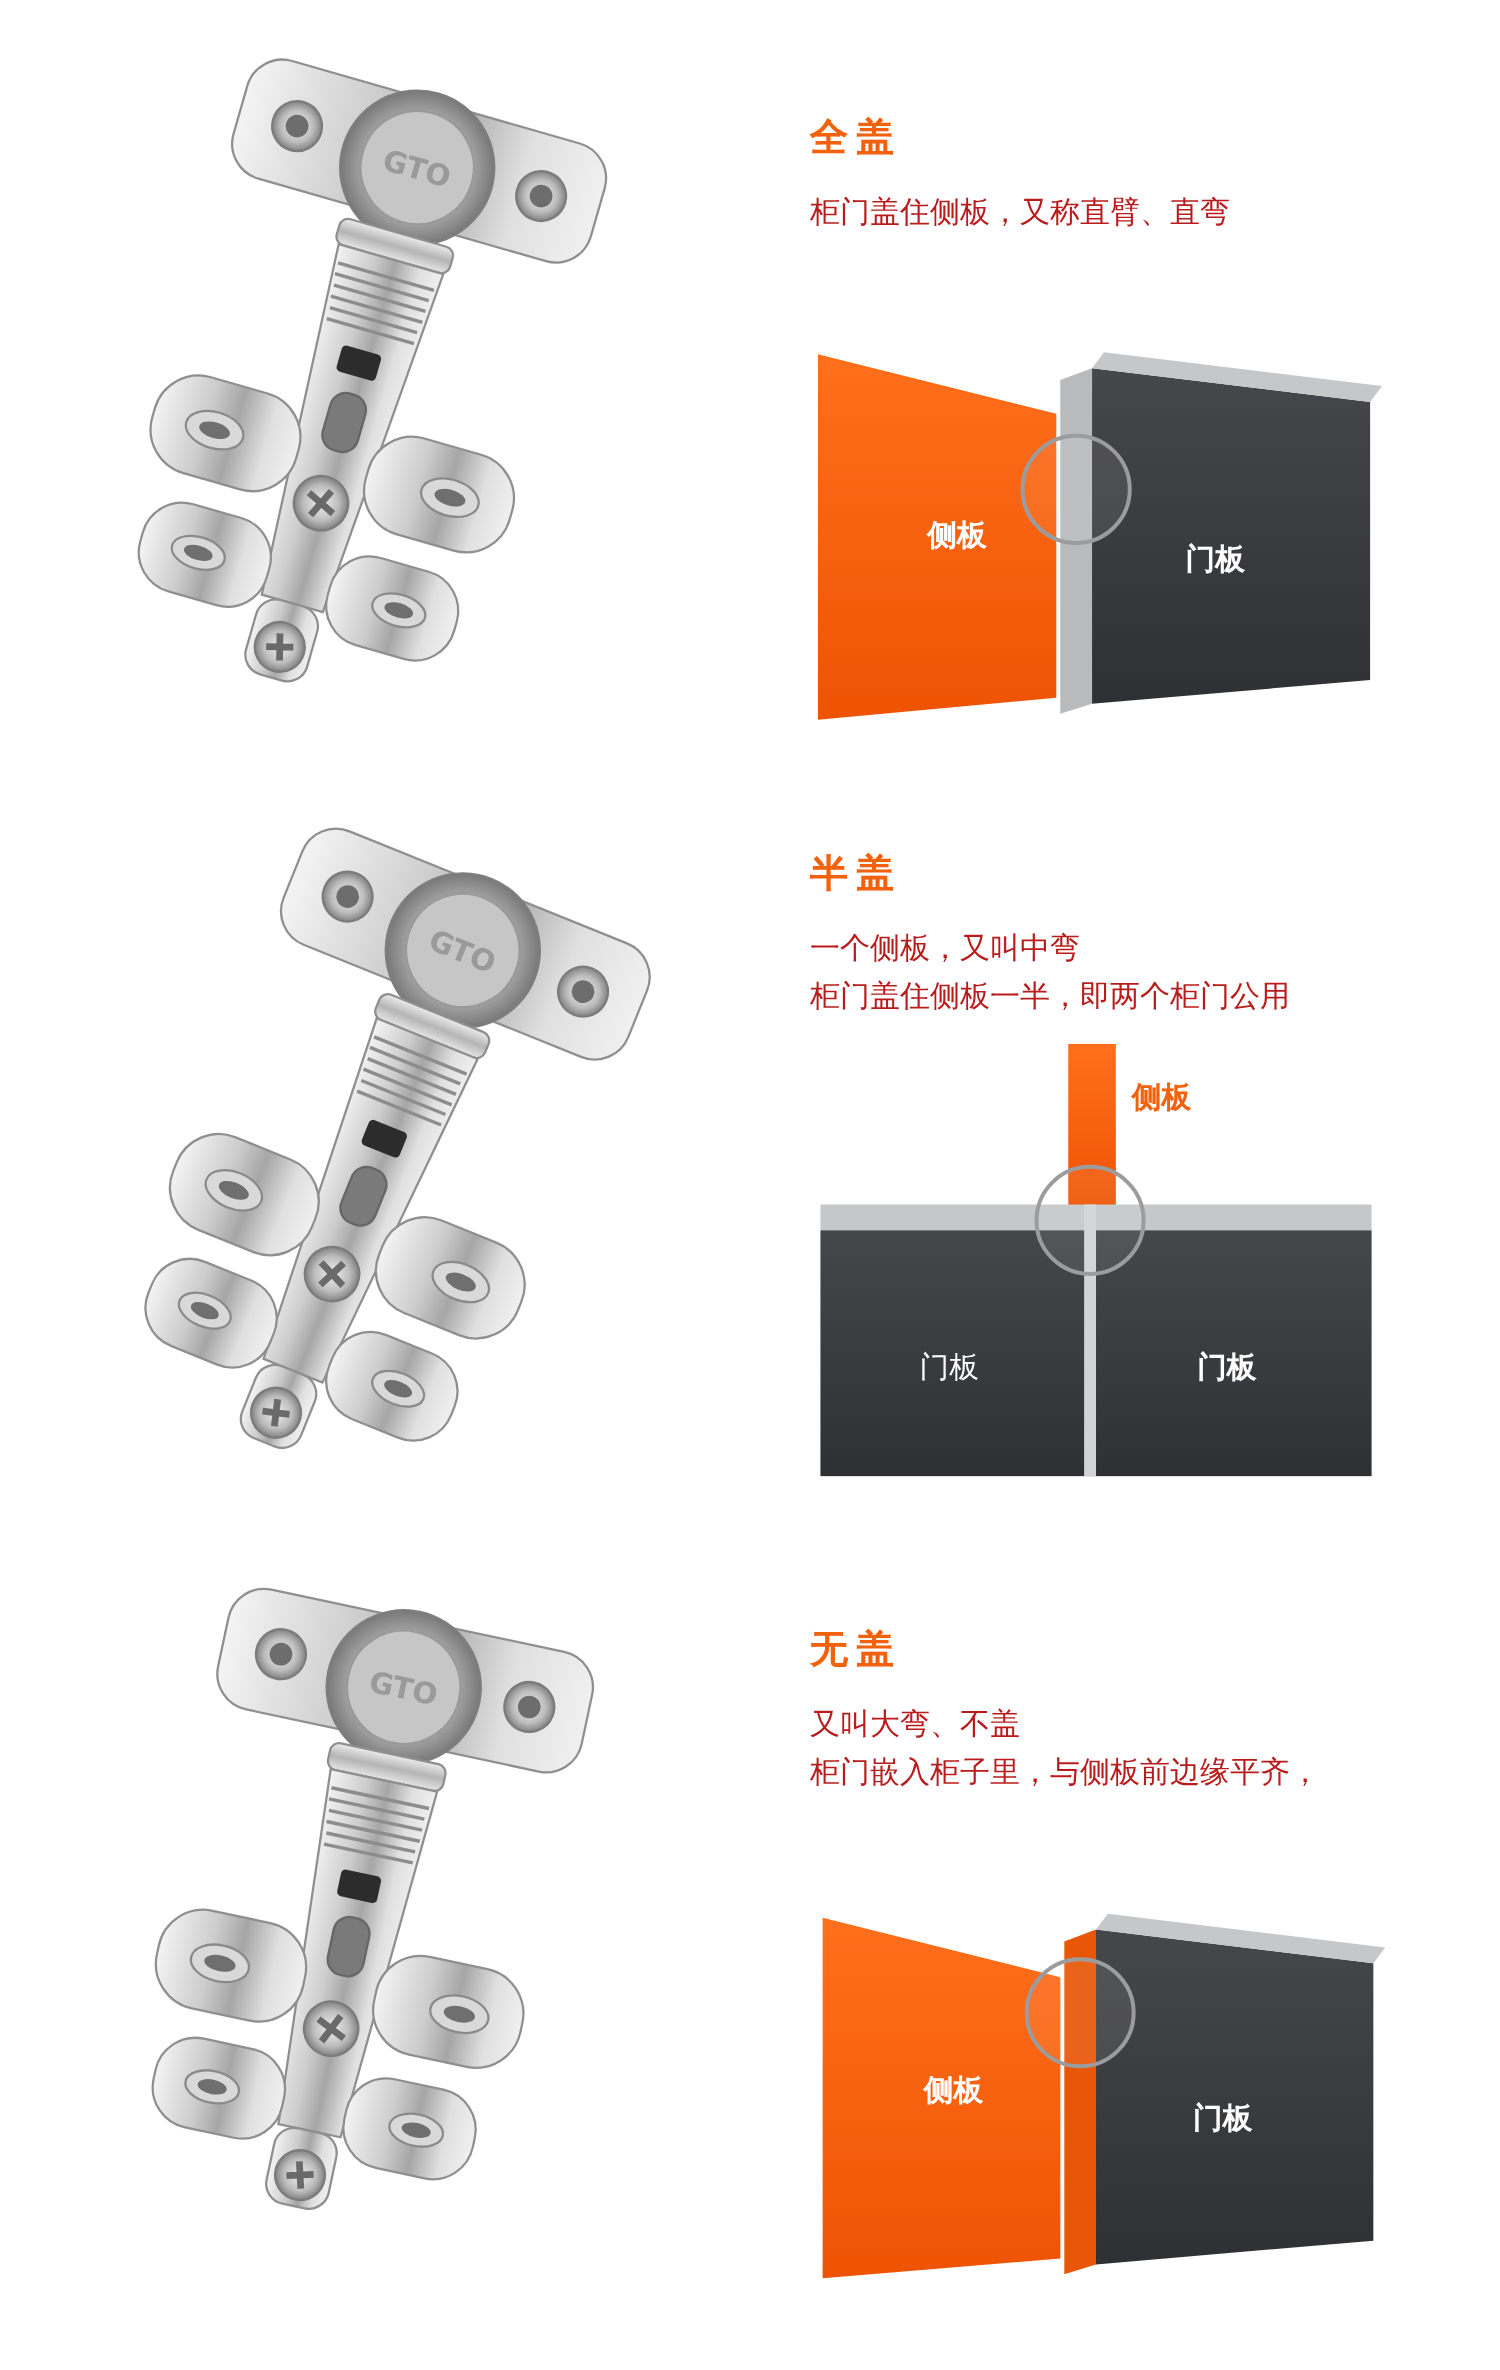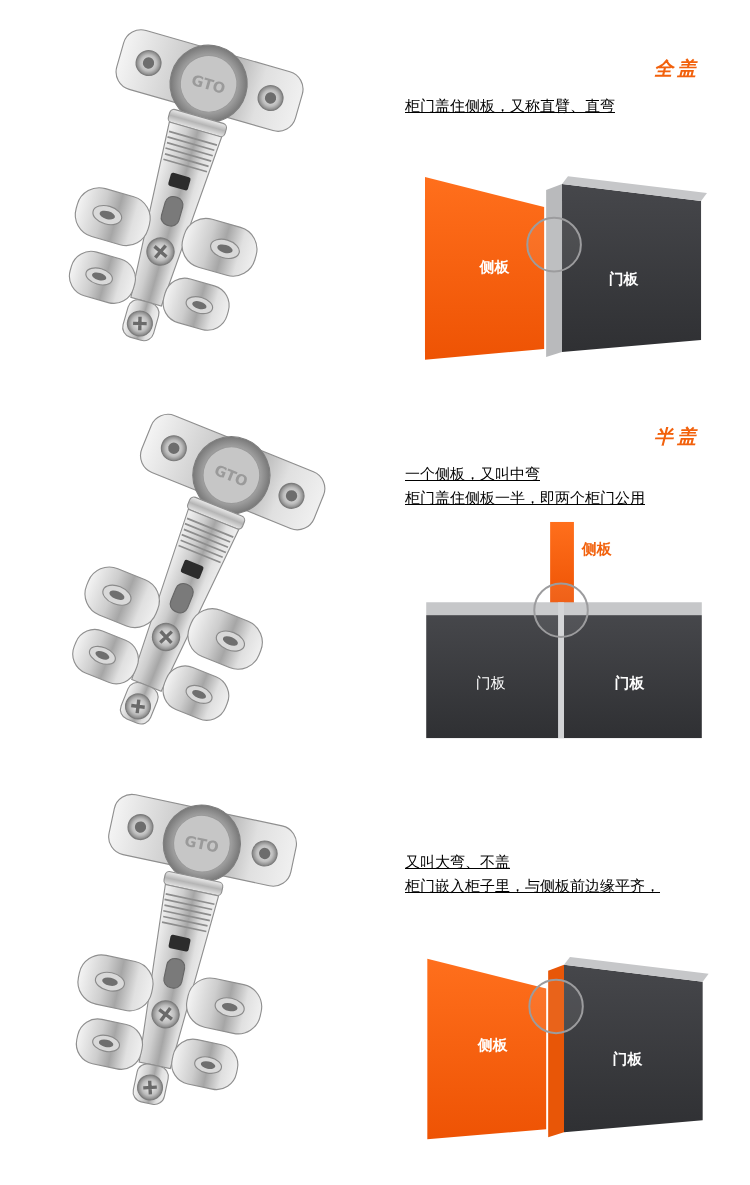--- a/index.html
+++ b/index.html
@@ -1,31 +1,31 @@
 <!DOCTYPE html>
 <html><head>
 <meta charset="utf-8">
 <style>
   html,body{margin:0;padding:0;background:#ffffff;}
   body{font-family:"DejaVu Sans","Liberation Sans",sans-serif;}
   .canvas{position:relative;width:750px;height:1185px;background:#ffffff;overflow:hidden;}
 
-  .sec-title{position:absolute;left:405px;width:295px;text-align:right;
-    color:#f2610c;font-size:19px;font-weight:bold;letter-spacing:4px;font-style:italic;}
-  .sec-desc{position:absolute;left:405px;width:305px;color:#000000;
-    font-size:15px;line-height:24px;text-decoration:underline;}
+  .sec-title{position:absolute;left:405px;width:295px;text-align:left;
+    color:#f2610c;font-size:19px;font-weight:bold;letter-spacing:4px;}
+  .sec-desc{position:absolute;left:405px;width:305px;color:#b91c1c;
+    font-size:15px;line-height:24px;}
   .desc-line{display:block;}
 
   .hinge{position:absolute;width:250px;height:340px;}
   .hinge svg{width:100%;height:100%;overflow:visible;}
   .rot16 svg{transform:rotate(16deg);}
   .rot22 svg{transform:rotate(22deg);}
   .rot12 svg{transform:rotate(12deg);}
 
-  .diagram{position:absolute;left:421px;}
+  .diagram{position:absolute;left:405px;}
   .diagram svg{display:block;}
 
   .dg-label{font-size:15px;font-weight:bold;}
 </style>
 </head>
 <body>
 
 <svg width="0" height="0" style="position:absolute" aria-hidden="true">
   <defs>
     <linearGradient id="gMetal" x1="0" y1="0" x2="1" y2="0">
@@ -158,20 +158,21 @@
       <text x="210" y="172" text-anchor="middle" class="dg-label" fill="#ffffff">门板</text>
     </svg>
   </div>
 
   <div class="hinge rot12" style="left:50px;top:800px;">
     <svg viewBox="0 0 200 300">
       <use href="#hingeSym" width="200" height="300"></use>
     </svg>
   </div>
 
+  <div class="sec-title" style="top:812px;">无盖</div>
 
   <div class="sec-desc" style="top:850px;">
     <span class="desc-line">又叫大弯、不盖</span>
     <span class="desc-line">柜门嵌入柜子里，与侧板前边缘平齐，</span>
   </div>
 
   <div class="diagram" style="top:945px;">
     <svg width="288" height="208" viewBox="0 0 290 210">
       <polygon points="6,14 126,44 126,186 6,196" fill="url(#gOrange)"></polygon>
       <polygon points="128,26 144,20 144,189 128,194" fill="#e85607"></polygon>

